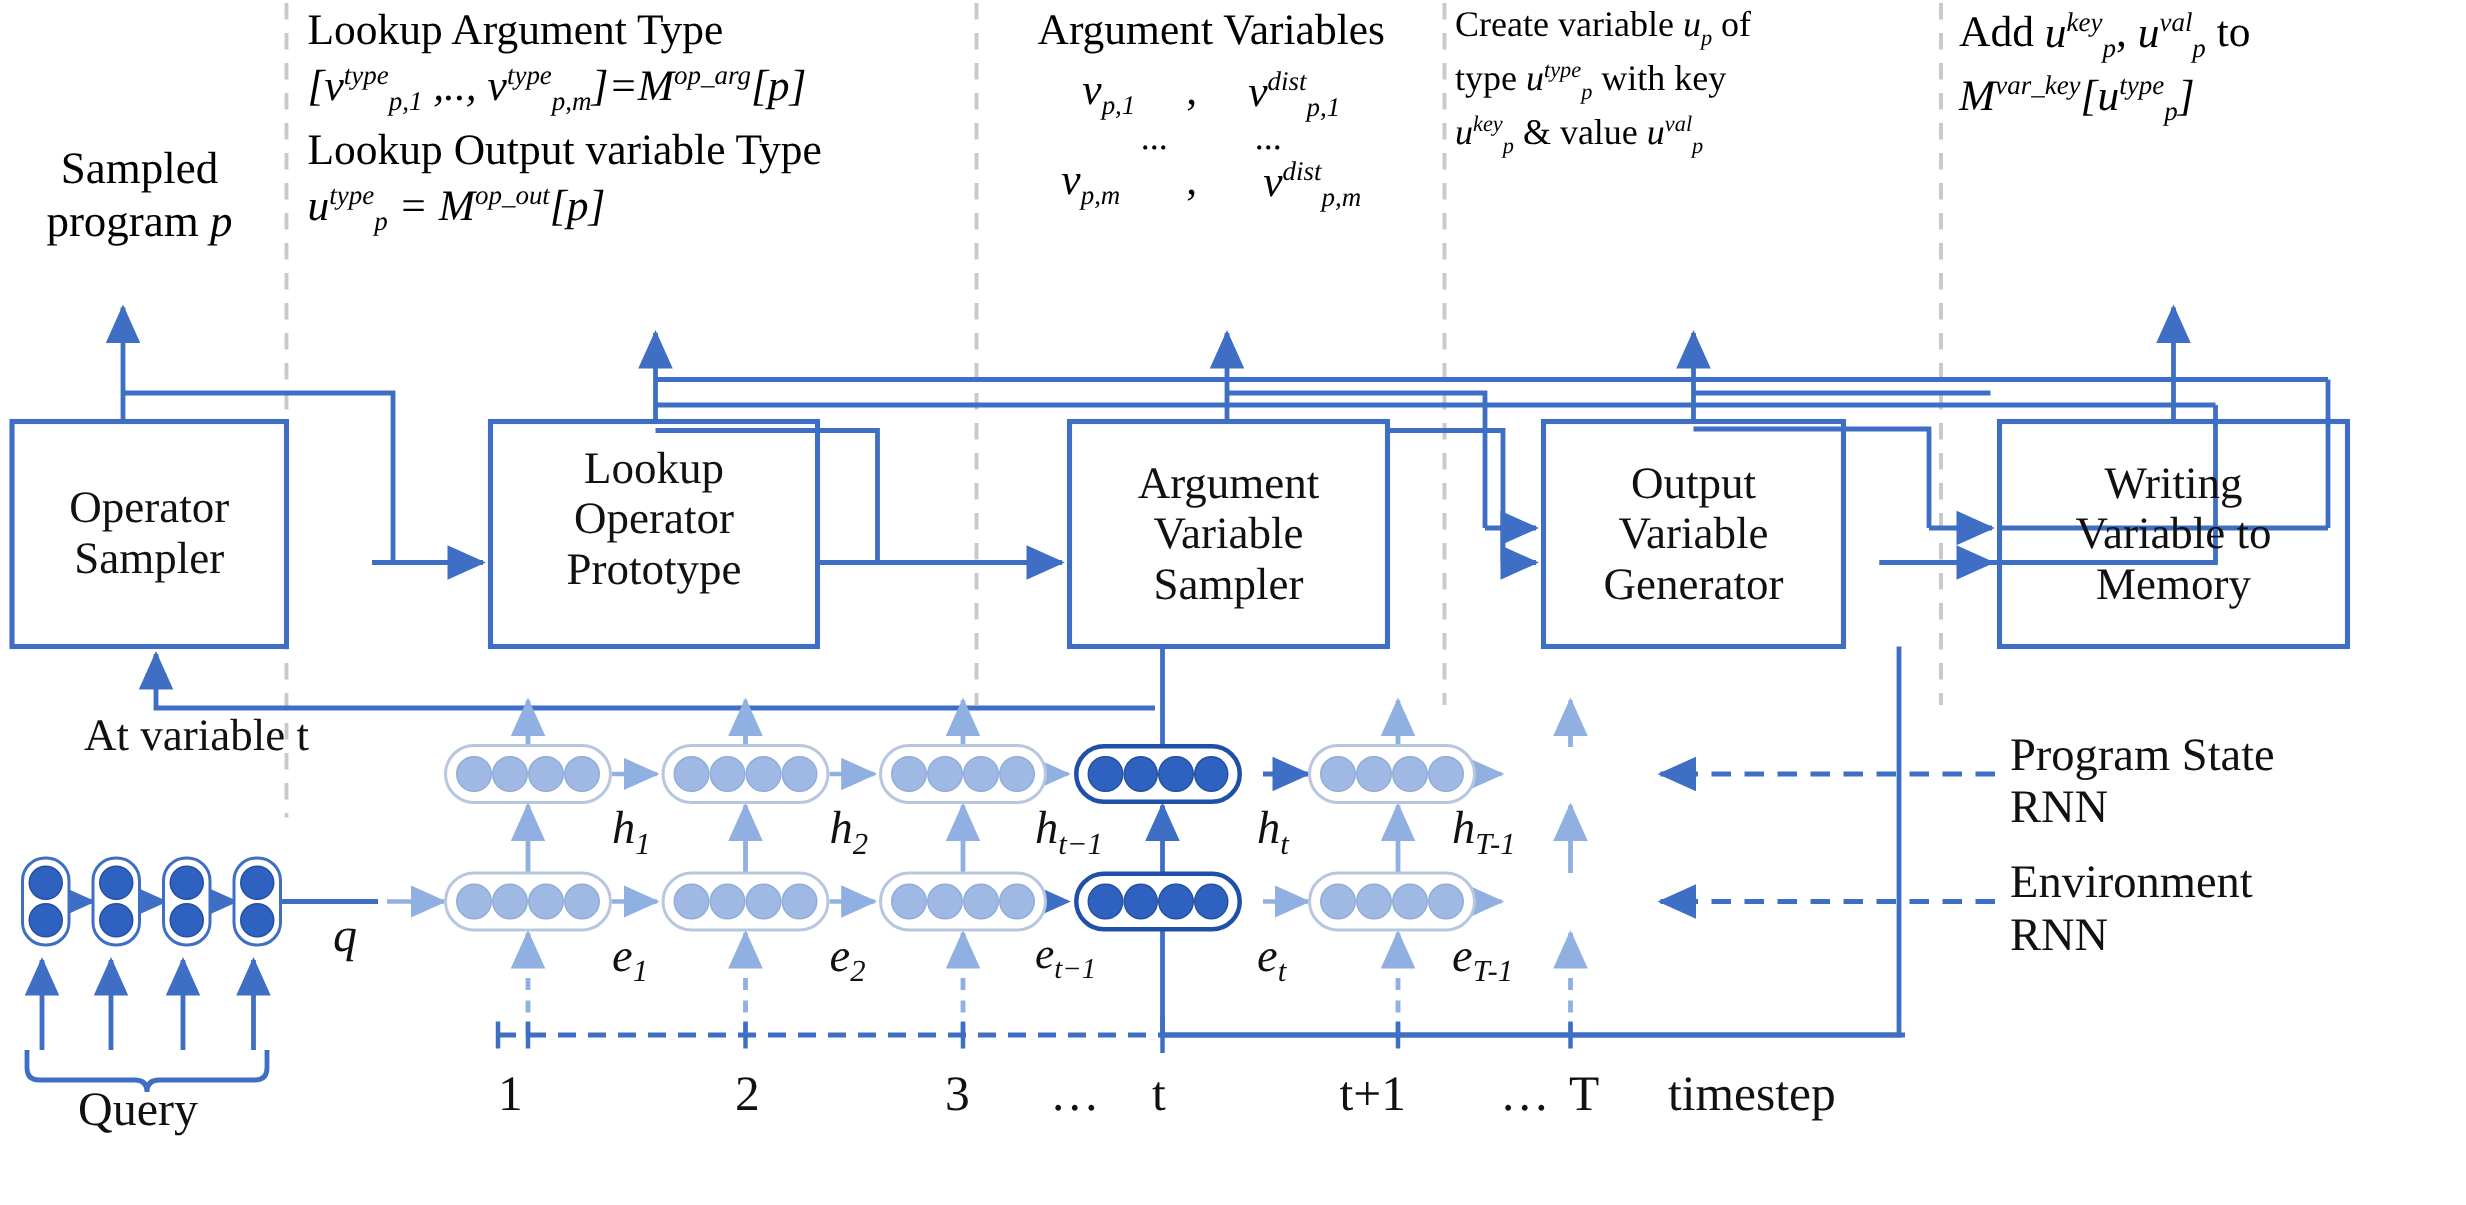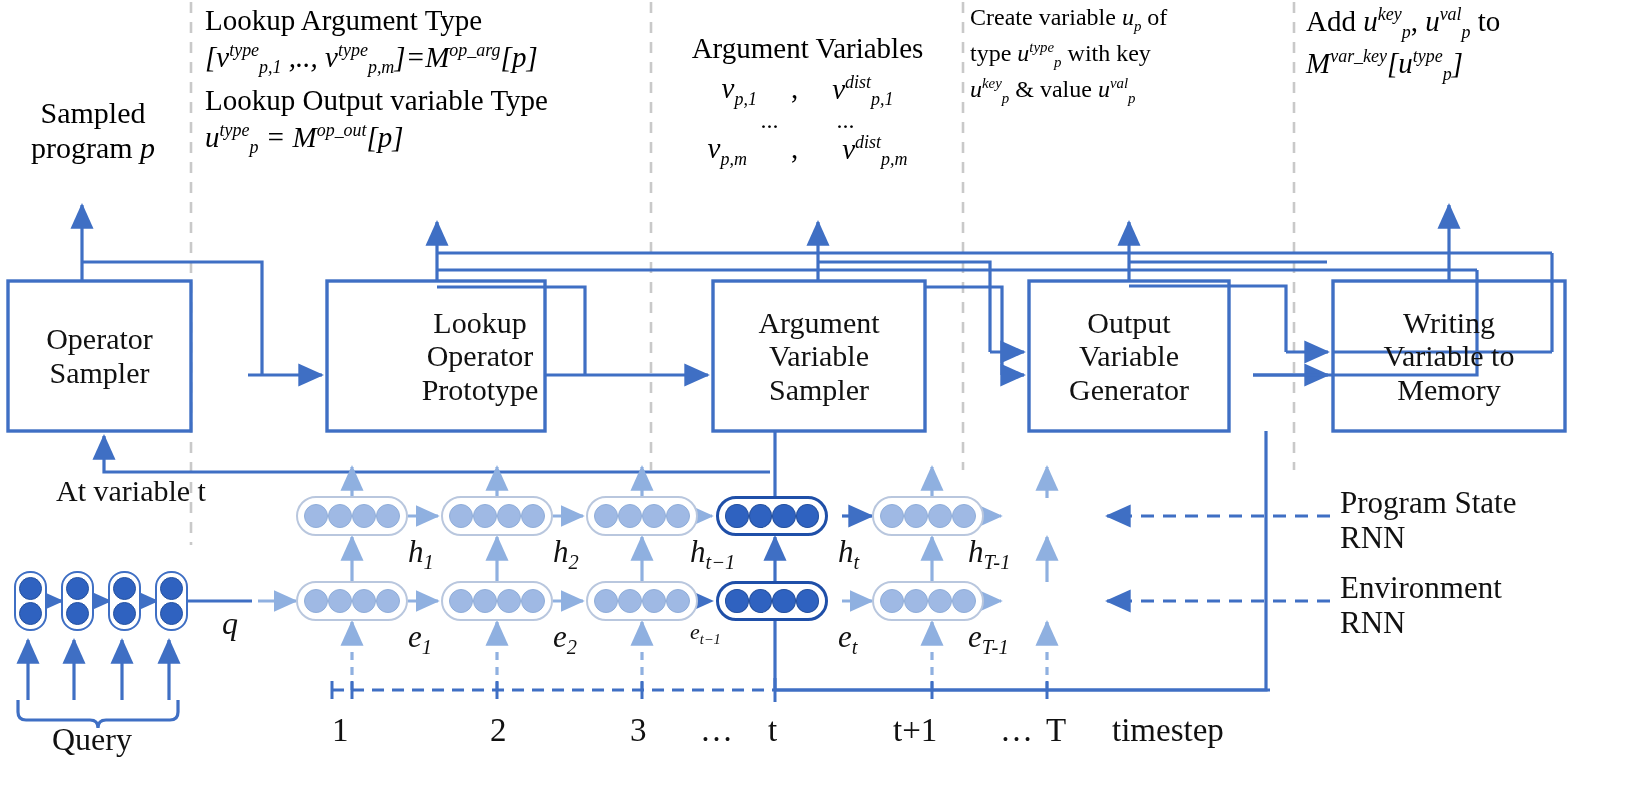--- a/index.html
+++ b/index.html
@@ -297,21 +297,21 @@
     <div>Lookup Argument Type</div>
     <div style="margin-top:2px;">
       <span class="eq">[v</span><span class="sup">type</span><span class="sub">p,1</span><span class="eq"> ,.., v</span><span class="sup">type</span><span class="sub">p,m</span><span class="eq">]=M</span><span class="sup">op_arg</span><span class="eq">[p]</span>
     </div>
     <div style="margin-top:6px;">Lookup Output variable Type</div>
     <div style="margin-top:2px;">
       <span class="eq">u</span><span class="sup">type</span><span class="sub">p</span><span class="eq"> = M</span><span class="sup">op_out</span><span class="eq">[p]</span>
     </div>
   </div>
 
-  <div class="colhdr serif" style="left:655px; top:4px; width:305px; text-align:center; font-size:29px;margin-top:28px;">
+  <div class="colhdr serif" style="left:655px; top:4px; width:305px; text-align:center; font-size:29px;">
     <div>Argument Variables</div>
     <div style="margin-top:6px;">
       <div style="display:flex;justify-content:center;gap:34px;">
         <span class="eq">v<span class="sub">p,1</span></span>
           <span>,</span>
           <span class="eq">v<span class="sup">dist</span><span class="sub">p,1</span></span>
       </div>
       <div style="display:flex;justify-content:center;gap:58px;font-size:24px;line-height:0.9;">
         <span>...</span>
           <span>...</span>
@@ -332,21 +332,21 @@
 
   <div class="colhdr serif" style="left:1306px; top:4px; width:336px; font-size:29px;">
     <div><span>Add </span><span class="eq">u<span class="sup">key</span><span class="sub">p</span></span><span>, </span><span class="eq">u<span class="sup">val</span><span class="sub">p</span></span><span> to</span></div>
     <div style="margin-top:4px;"><span class="eq">M<span class="sup">var_key</span>[u<span class="sup">type</span><span class="sub">p</span>]</span></div>
   </div>
 
   <div class="boxlabel" style="left:8px;top:281px;width:183px;height:150px;">
     <div><span style="white-space:pre-line">Operator
 Sampler</span></div>
   </div>
-  <div class="boxlabel" style="left:327px;top:281px;width:218px;height:150px;padding-left:44px;">
+  <div class="boxlabel" style="left:327px;top:271px;width:218px;height:150px;">
     <div><span style="white-space:pre-line">Lookup
 Operator
 Prototype</span></div>
   </div>
   <div class="boxlabel" style="left:713px;top:281px;width:212px;height:150px;">
     <div><span style="white-space:pre-line">Argument
 Variable
 Sampler</span></div>
   </div>
   <div class="boxlabel" style="left:1029px;top:281px;width:200px;height:150px;text-align:center;">
@@ -378,21 +378,21 @@
   <div class="txt serif" style="left:1112px;top:712px;font-size:33px;">timestep</div>
 
   <div id="state-labels">
       <div class="txt serif" style="left: 408px; top: 535px; font-size: 31px; font-style: italic;"><span>h</span><span style="font-size:0.66em;vertical-align:sub;">1</span></div>
       <div class="txt serif" style="left: 553px; top: 535px; font-size: 31px; font-style: italic;"><span>h</span><span style="font-size:0.66em;vertical-align:sub;">2</span></div>
       <div class="txt serif" style="left: 690px; top: 535px; font-size: 31px; font-style: italic; text-align: center;"><span>h</span><span style="font-size:0.66em;vertical-align:sub;">t−1</span></div>
       <div class="txt serif" style="left: 838px; top: 535px; font-size: 31px; font-style: italic;"><span>h</span><span style="font-size:0.66em;vertical-align:sub;">t</span></div>
       <div class="txt serif" style="left: 968px; top: 535px; font-size: 31px; font-style: italic;"><span>h</span><span style="font-size:0.66em;vertical-align:sub;">T-1</span></div>
       <div class="txt serif" style="left: 408px; top: 620px; font-size: 31px; font-style: italic;"><span>e</span><span style="font-size:0.66em;vertical-align:sub;">1</span></div>
       <div class="txt serif" style="left: 553px; top: 620px; font-size: 31px; font-style: italic;"><span>e</span><span style="font-size:0.66em;vertical-align:sub;">2</span></div>
-      <div class="txt serif" style="left: 690px; top: 620px; font-size: 22px; font-style: italic;"><span>e</span><span style="font-size:0.66em;vertical-align:sub;">t−1</span></div>
+      <div class="txt serif" style="left: 690px; top: 620px; font-size: 29px; font-style: italic;"><span>e</span><span style="font-size:0.66em;vertical-align:sub;">t−1</span></div>
       <div class="txt serif" style="left: 838px; top: 620px; font-size: 31px; font-style: italic;"><span>e</span><span style="font-size:0.66em;vertical-align:sub;">t</span></div>
       <div class="txt serif" style="left: 968px; top: 620px; font-size: 31px; font-style: italic;"><span>e</span><span style="font-size:0.66em;vertical-align:sub;">T-1</span></div>
     </div>
   <div id="timestep-labels">
       <div class="txt serif" style="left: 332px; top: 712px; font-size: 33px;">1</div>
       <div class="txt serif" style="left: 490px; top: 712px; font-size: 33px;">2</div>
       <div class="txt serif" style="left: 630px; top: 712px; font-size: 33px;">3</div>
       <div class="txt serif" style="left: 700px; top: 712px; font-size: 33px;">…</div>
       <div class="txt serif" style="left: 768px; top: 712px; font-size: 33px;">t</div>
       <div class="txt serif" style="left: 893px; top: 712px; font-size: 33px;">t+1</div>

